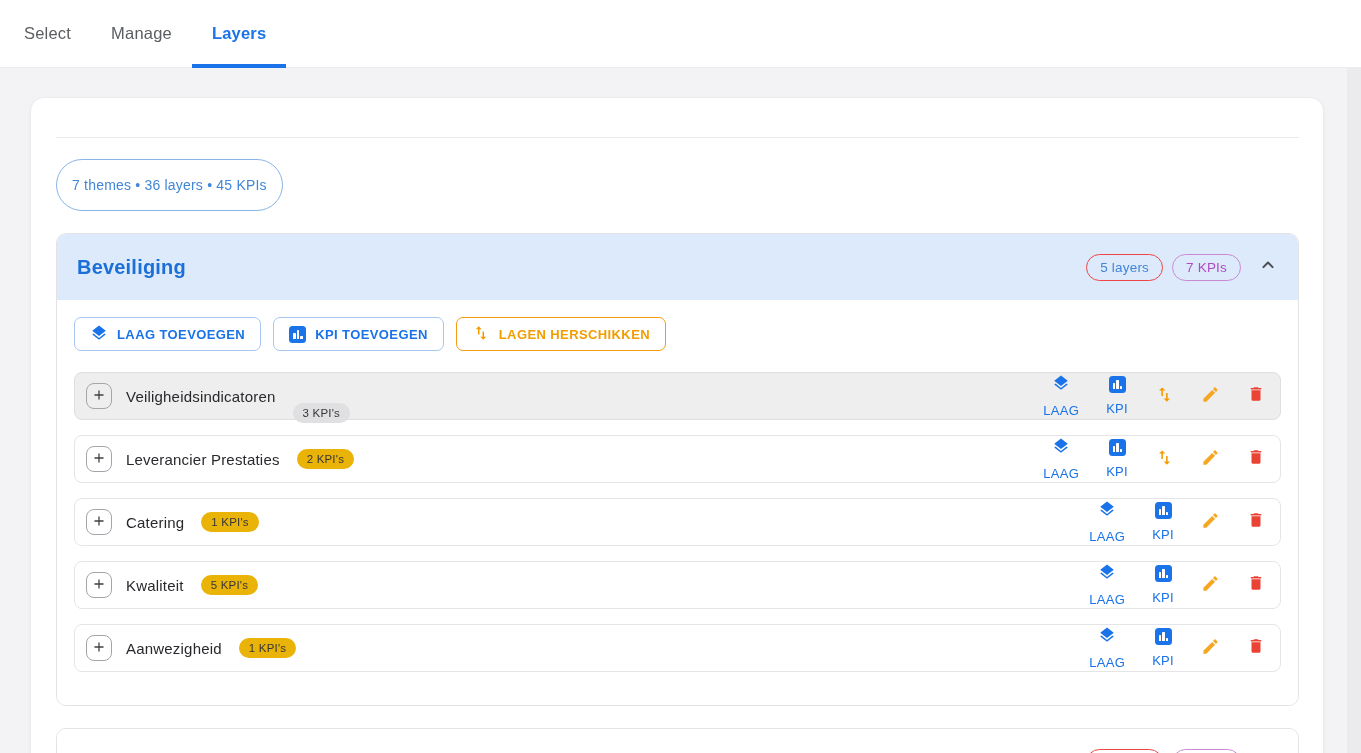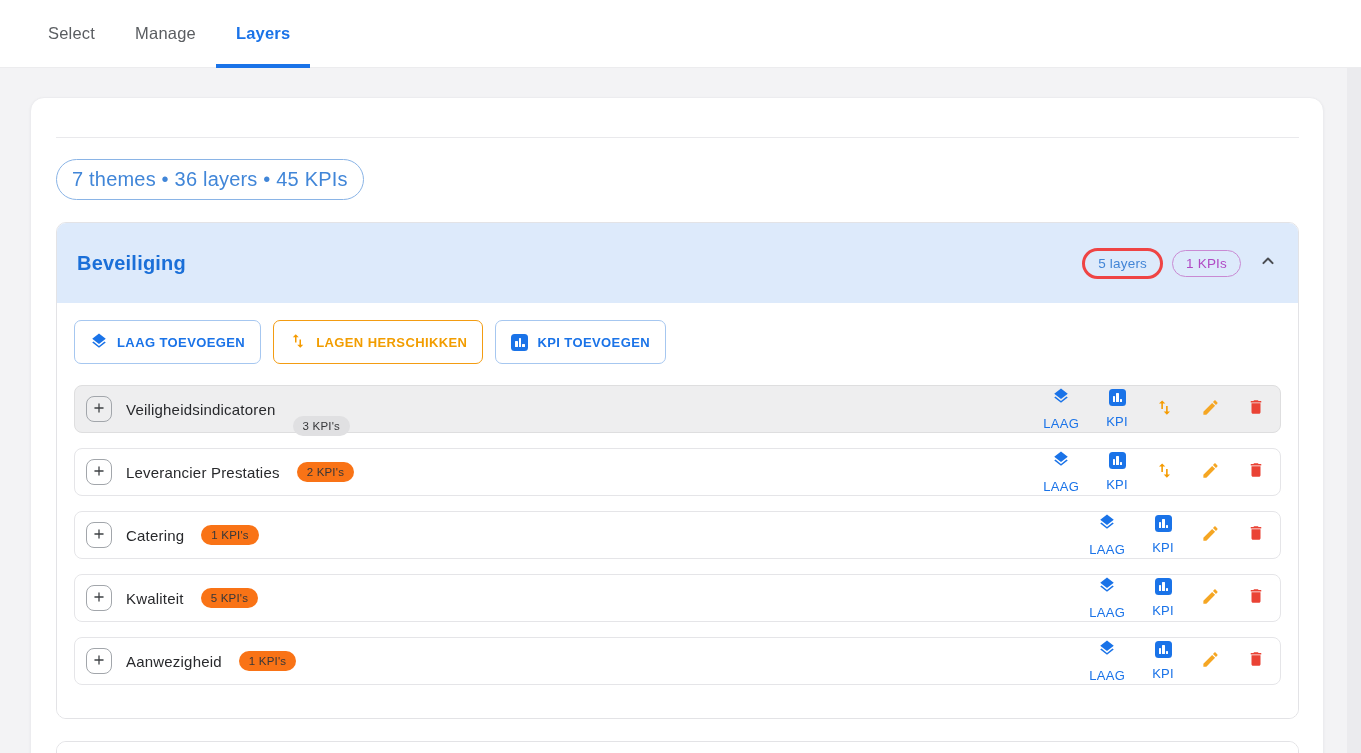--- a/index.html
+++ b/index.html
@@ -7,21 +7,21 @@
   body {
     font-family:"Liberation Sans", sans-serif;
     background:#f3f3f5;
     color:#26272a;
     position:relative;
   }
 
   
   .tabbar {
     height:68px; background:#ffffff; border-bottom:1px solid #ececee;
-    display:flex; align-items:stretch; padding-left:48px; gap:40px;
+    display:flex; align-items:stretch; padding-left:24px; gap:40px;
     position:relative; z-index:2;
   }
   .tab {
     display:flex; align-items:center; font-size:16.5px; color:#5a5d61;
     cursor:pointer; position:relative; letter-spacing:.2px;
   }
   .tab.active { color:#1a73e8; font-weight:700; }
   .tab.active::after {
     content:""; position:absolute; left:-20px; right:-20px; bottom:-1px;
     height:4px; background:#1a73e8;
@@ -31,67 +31,67 @@
   .content { padding:29px 37px 0 30px; height:685px; overflow:hidden; }
   .card {
     background:#ffffff; border:1px solid #ececef; border-radius:14px;
     box-shadow:0 1px 3px rgba(20,30,60,.05);
     padding:24px 24px 60px 25px; min-height:760px;
   }
   .page-title { font-size:23px; font-weight:500; color:#1f2023; line-height:32px; margin-top:2px; letter-spacing:.2px; }
   .title-divider { height:1px; background:#e9e9ec; margin-top:15px; }
   .summary-pill {
     display:inline-flex; align-items:center; margin-top:21px;
-    border:1px solid #8ab4e6; border-radius:999px; padding:8px 15px;
-    color:#4186d8; font-size:20px; letter-spacing:.2px;
+    border:1px solid #8ab4e6; border-radius:999px; padding:17px 15px;
+    color:#4186d8; font-size:14px; letter-spacing:.2px;
   }
 
   
   .section { border:1px solid #e3e3e6; border-radius:10px; margin-top:22px; overflow:hidden; background:#fff; }
   .section-header {
-    height:80px; display:flex; align-items:center; padding:0 20px; cursor:pointer;
+    height:66px; display:flex; align-items:center; padding:0 20px; cursor:pointer;
   }
   .section-header.expanded { background:#ddeafb; }
   .section-header.collapsed { background:#ffffff; }
   .section-name { font-size:20px; font-weight:700; letter-spacing:.2px; }
   .section-header.expanded .section-name { color:#1a6fd8; }
   .section-header.collapsed .section-name { color:#2c2d30; }
   .header-right { margin-left:auto; display:flex; align-items:center; gap:9px; }
   .pill { border-radius:999px; padding:5px 13px; font-size:13.5px; background:transparent; letter-spacing:.2px; }
-  .pill.blue   { border:3px solid #ef4444; color:#4285d6; }
+  .pill.blue   { border:1px solid #ef4444; color:#4285d6; }
   .pill.purple { border:1px solid #c98ad3; color:#b04ac4; }
   .chevron-btn { margin-left:8px; display:flex; align-items:center; cursor:pointer; }
 
   .section-body { padding:17px 17px 16px; background:#ffffff; }
 
   
   .toolbar { display:flex; gap:12px; margin-bottom:21px; }
   .btn {
-    display:inline-flex; align-items:center; gap:9px; height:44px; padding:0 15px;
+    display:inline-flex; align-items:center; gap:9px; height:34px; padding:0 15px;
     border-radius:7px; background:#fff; font-size:13px; font-weight:700;
     letter-spacing:.4px; cursor:pointer;
   }
   .btn.blue { border:1px solid #a6c7f0; color:#1a73e8; }
   .btn.orange { border:1.5px solid #f39c12; color:#f29d00; }
 
   
   .row {
     height:48px; border-radius:8px; display:flex; align-items:center;
     padding:0 15px 0 11px; margin-bottom:15px; background:#ffffff; border:1px solid #e5e5e8;
   }
   .row:last-child { margin-bottom:17px; }
   .row.highlight { background:#eeeeef; border-color:#dededf; }
   .plus-btn {
     width:26px; height:26px; border:1.5px solid #a2a6ab; border-radius:8px;
     display:flex; align-items:center; justify-content:center; cursor:pointer;
     color:#3e4144; background:transparent; flex:0 0 auto;
   }
   .row-label { margin-left:14px; font-size:15px; font-weight:500; color:#28292c; letter-spacing:.2px; }
   .count-pill {
-    margin-left:17px; background:#f97316; border-radius:999px;
+    margin-left:17px; background:#eab308; border-radius:999px;
     padding:4px 10px; font-size:11.5px; color:#36373a; letter-spacing:.2px;
   }
   .row.highlight .count-pill { background:#e0e0e2;margin-top:34px; }
   .row-actions { margin-left:auto; display:flex; align-items:center; gap:27px; }
   .action { display:inline-flex; align-items:center; gap:8px; cursor:pointer; font-size:13px; font-weight:500; color:#1a73e8; letter-spacing:.3px;flex-direction:column; }
   .icon-btn { display:flex; align-items:center; cursor:pointer; }
 
   .kpi-sq { width:17px; height:17px; border-radius:3.5px; background:#1a73e8; position:relative; flex:0 0 auto; }
   .kpi-sq i { position:absolute; background:#fff; border-radius:.5px; }
   .kpi-sq .b1 { left:4px;  bottom:4px; width:2.5px; height:6px; }
@@ -114,57 +114,57 @@
   <div class="card">
 
     <div class="title-divider"></div>
     <div><span class="summary-pill">7 themes • 36 layers • 45 KPIs</span></div>
 
     <section class="section">
       <div class="section-header expanded">
         <span class="section-name">Beveiliging</span>
         <span class="header-right">
           <span class="pill blue">5 layers</span>
-          <span class="pill purple">1 KPIs</span>
+          <span class="pill purple">7 KPIs</span>
           <span class="chevron-btn">
             <span>
               <svg width="20" height="20" viewBox="0 0 24 24" fill="none">
                   <path d="M6.5 14.5L12 9l5.5 5.5" stroke="#4a4d52" stroke-width="2.4" stroke-linecap="round" stroke-linejoin="round"></path>
                 </svg>
             </span>
           </span>
         </span>
       </div>
 
       <div class="section-body">
 
         <div class="toolbar">
           <button class="btn blue">
             <span>
               <svg width="18" height="18" viewBox="0 0 24 24">
                   <path fill="#1a73e8" d="M11.99 18.54l-7.37-5.73L3 14.07l9 7 9-7-1.63-1.27-7.38 5.74zM12 16l7.36-5.73L21 9l-9-7-9 7 1.63 1.27L12 16z"></path>
                 </svg>
             </span>
             <span>LAAG TOEVOEGEN</span>
-          </button>
-          <button class="btn orange">
-            <span>
-              <svg width="18" height="18" viewBox="0 0 24 24">
-                  <path fill="#f59b00" d="M9 3L5 6.99h3V14h2V6.99h3L9 3zm7 14.01V10h-2v7.01h-3L15 21l4-3.99h-3z"></path>
-                </svg>
-            </span>
-            <span>LAGEN HERSCHIKKEN</span>
           </button>
           <button class="btn blue">
             <span class="kpi-sq">
                 <i class="b1"></i>
                 <i class="b2"></i>
                 <i class="b3"></i>
               </span>
             <span>KPI TOEVOEGEN</span>
+          </button>
+          <button class="btn orange">
+            <span>
+              <svg width="18" height="18" viewBox="0 0 24 24">
+                  <path fill="#f59b00" d="M9 3L5 6.99h3V14h2V6.99h3L9 3zm7 14.01V10h-2v7.01h-3L15 21l4-3.99h-3z"></path>
+                </svg>
+            </span>
+            <span>LAGEN HERSCHIKKEN</span>
           </button>
         </div>
 
         <div class="row highlight">
           <button class="plus-btn">
             <span><svg width="14" height="14" viewBox="0 0 24 24">
                   <path d="M12 5v14M5 12h14" stroke="#3e4144" stroke-width="2.2" stroke-linecap="round"></path>
                 </svg></span>
           </button>
           <span class="row-label">Veiligheidsindicatoren</span>

